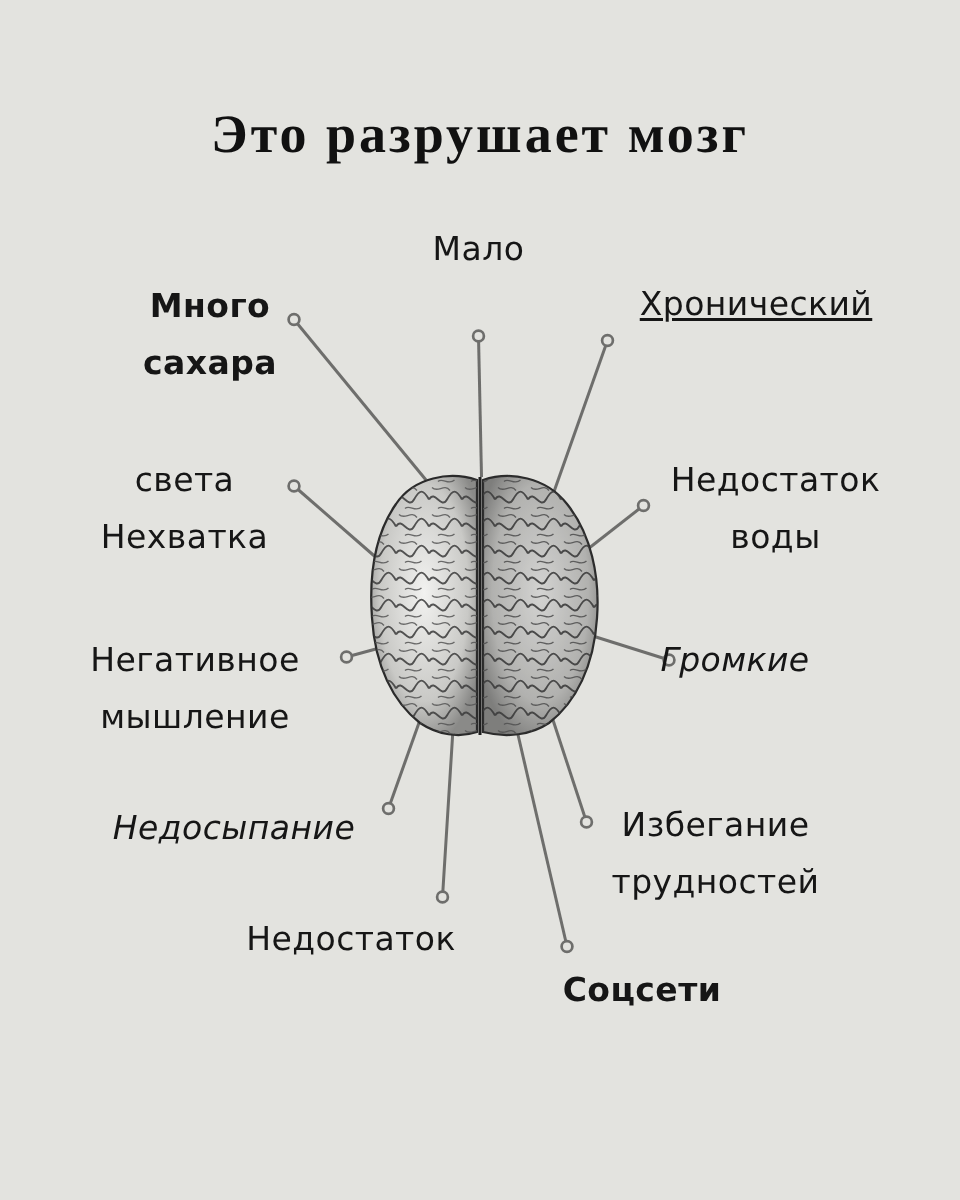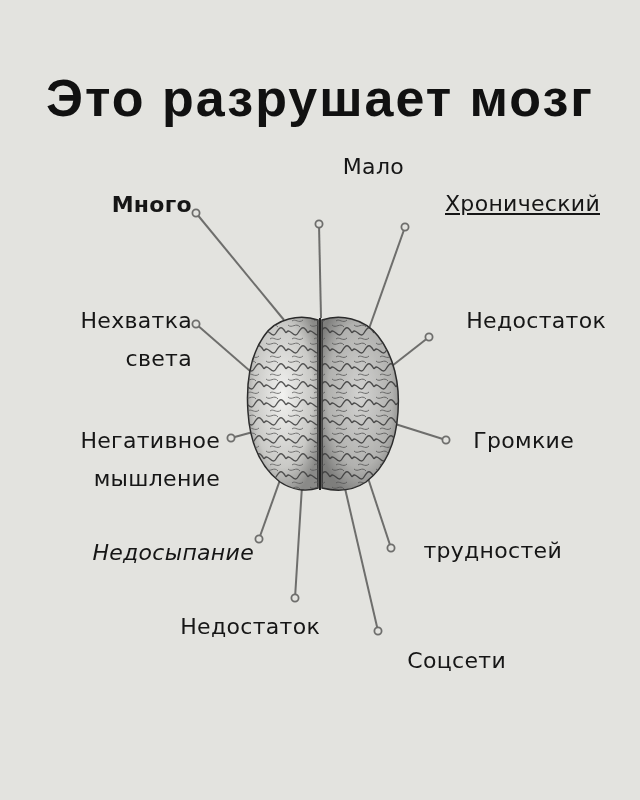--- a/index.html
+++ b/index.html
@@ -9,34 +9,34 @@
     position: relative;
     overflow: hidden;
     font-family: "DejaVu Sans", "Liberation Sans", sans-serif;
     color: #141414;
   }
   .title {
     position: absolute;
     left: 0; right: 0;
     top: 68px;
     text-align: center;
-    font-family: Liberation Sans, sans-serif;
+    font-family: Liberation Serif, serif;
     font-weight: bold;
-    font-size: 52px;
+    font-size: 36px;
     letter-spacing: 2px;
     color: #111;
   }
   svg.diagram {
     position: absolute; left: 0; top: 0;
   }
   .label {
     position: absolute;
     font-size: 22px;
     line-height: 38px;
-    text-align: right;
+    text-align: center;
     white-space: nowrap;
     color: #161616;
     letter-spacing: 0.3px;
   }
   .label span { display: block; }
 </style>
 </head>
 <body>
 
 <div class="title">Это разрушает мозг</div>
@@ -92,55 +92,58 @@
     <circle cx="446" cy="440" r="3.6"></circle>
     <circle cx="259" cy="539" r="3.6"></circle>
     <circle cx="391" cy="548" r="3.6"></circle>
     <circle cx="295" cy="598" r="3.6"></circle>
     <circle cx="378" cy="631" r="3.6"></circle>
   </g>
 </svg>
 
 <div class="label" style="left:88px; top:186px; width:104px;font-weight:bold;">
   <span>Много</span>
+  <span>сахара</span>
 </div>
 
 <div class="label" style="left:234px; top:148px; width:170px;">
   <span>Мало</span>
 </div>
 
 <div class="label" style="left:408px; top:185px; width:192px;text-decoration:underline;">
   <span>Хронический</span>
 </div>
 
 <div class="label" style="left:54px; top:302px; width:138px;">
+  <span>света</span>
   <span>Нехватка</span>
-  <span>света</span>
 </div>
 
 <div class="label" style="left:428px; top:302px; width:178px;">
   <span>Недостаток</span>
+  <span>воды</span>
 </div>
 
 <div class="label" style="left:40px; top:422px; width:180px;">
   <span>Негативное</span>
   <span>мышление</span>
 </div>
 
-<div class="label" style="left:450px; top:422px; width:124px;">
+<div class="label" style="left:428px; top:422px; width:124px;font-style:italic;">
   <span>Громкие</span>
 </div>
 
 <div class="label" style="left:58px; top:534px; width:196px;font-style:italic;">
   <span>Недосыпание</span>
 </div>
 
 <div class="label" style="left:392px; top:532px; width:170px;">
+  <span>Избегание</span>
   <span>трудностей</span>
 </div>
 
 <div class="label" style="left:148px; top:608px; width:172px;">
   <span>Недостаток</span>
 </div>
 
-<div class="label" style="left:370px; top:642px; width:136px;">
+<div class="label" style="left:360px; top:642px; width:136px;font-weight:bold;">
   <span>Соцсети</span>
 </div>
 
 </body></html>

